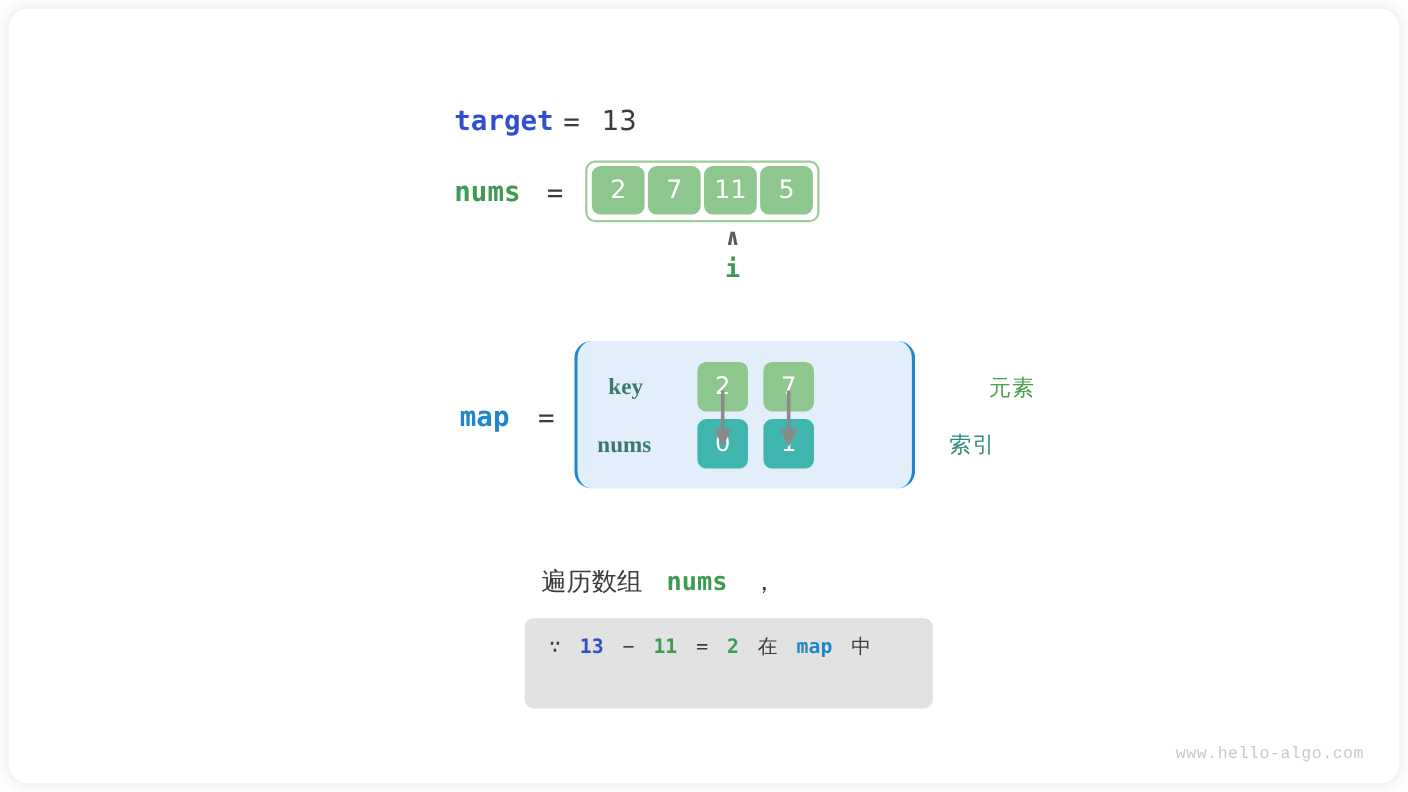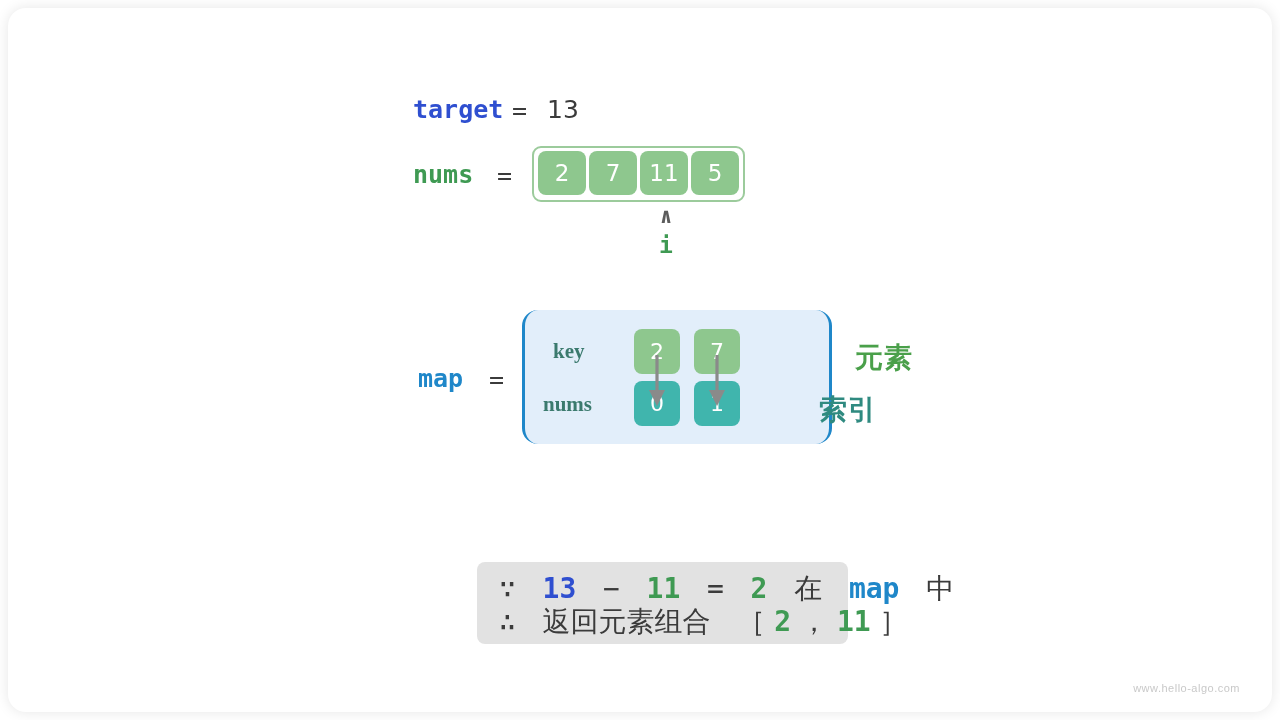--- a/index.html
+++ b/index.html
@@ -162,23 +162,24 @@
     left: 0;
     top: 0;
     width: 1280px;
     height: 720px;
     pointer-events: none;
   }
 
   .side-note {
     position: absolute;
     font-family: "DejaVu Sans", sans-serif;
-    font-weight: bold;
-    font-size: 28px;
+    font-weight: normal;
+    font-size: 20px;
     letter-spacing: 1px;
+    margin-left: 44px;
   }
   #note-element { left: 855px; top: 339px; color: #4aa04a; }
   #note-index   { left: 819px; top: 391px; color: #2f8a80; }
 
   
   #caption-line {
     position: absolute;
     left: 492px;
     top: 513px;
     font-family: "DejaVu Sans", sans-serif;
@@ -198,37 +199,37 @@
     top: 562px;
     width: 371px;
     height: 82px;
     background: #e2e2e2;
     border-radius: 8px;
     box-sizing: border-box;
     padding: 10px 22px 0 22px;
   }
   .conc-line {
     font-family: "DejaVu Sans", sans-serif;
-    font-size: 28px;
+    font-size: 18px;
     color: #3b3b3b;
     line-height: 33px;
     white-space: nowrap;
   }
   .c-blue  { font-family: "DejaVu Sans Mono","Liberation Mono",monospace; font-weight: bold; color: #2f4fd0; }
   .c-green { font-family: "DejaVu Sans Mono","Liberation Mono",monospace; font-weight: bold; color: #3f9a53; }
   .c-map   { font-family: "DejaVu Sans Mono","Liberation Mono",monospace; font-weight: bold; color: #1f87c9; }
   .c-op    { font-family: "DejaVu Sans Mono","Liberation Mono",monospace; color: #3b3b3b; }
 
   
   #watermark {
     position: absolute;
     right: 40px;
     bottom: 26px;
-    font-family: Liberation Sans, sans-serif;
-    font-size: 11px;
+    font-family: Liberation Mono, monospace;
+    font-size: 15px;
     color: #c9c9c9;
     letter-spacing: 0.5px;
   }
 </style>
 </head>
 <body>
 
 <div id="canvas">
   <div class="card"></div>
 
@@ -269,20 +270,27 @@
         <path d="M0,0 L5,2.5 L0,5 z" fill="#8a8a8a"></path>
       </marker>
     </defs>
     <line x1="657" y1="355" x2="657" y2="401" stroke="#8a8a8a" stroke-width="3.2" marker-end="url(#arrowhead)"></line>
     <line x1="717" y1="355" x2="717" y2="401" stroke="#8a8a8a" stroke-width="3.2" marker-end="url(#arrowhead)"></line>
   </svg>
 
   <div class="side-note" id="note-element">元素</div>
   <div class="side-note" id="note-index">索引</div>
 
+  <div id="caption-line">
+    <span>遍历数组</span>
+    <span>&nbsp;</span>
+    <span class="code-nums">nums</span>
+    <span>&nbsp;</span>
+    <span>，</span>
+  </div>
 
   <div id="conclusion-box">
     <div class="conc-line">
       <span class="c-op">∵</span>
       <span>&nbsp;</span>
       <span class="c-blue">13</span>
       <span>&nbsp;</span>
       <span class="c-op">−</span>
       <span>&nbsp;</span>
       <span class="c-green">11</span>
@@ -290,27 +298,16 @@
       <span class="c-op">=</span>
       <span>&nbsp;</span>
       <span class="c-green">2</span>
       <span>&nbsp;</span>
       <span>在</span>
       <span>&nbsp;</span>
       <span class="c-map">map</span>
       <span>&nbsp;</span>
       <span>中</span>
     </div>
-    <div class="conc-line">
-      <span class="c-op">∴</span>
-      <span>&nbsp;</span>
-      <span>返回元素组合</span>
-      <span>&nbsp;</span>
-      <span>［</span>
-      <span class="c-green">2</span>
-      <span>，</span>
-      <span class="c-green">11</span>
-      <span>］</span>
-    </div>
   </div>
 
   <div id="watermark">www.hello-algo.com</div>
 </div>
 
 </body></html>

